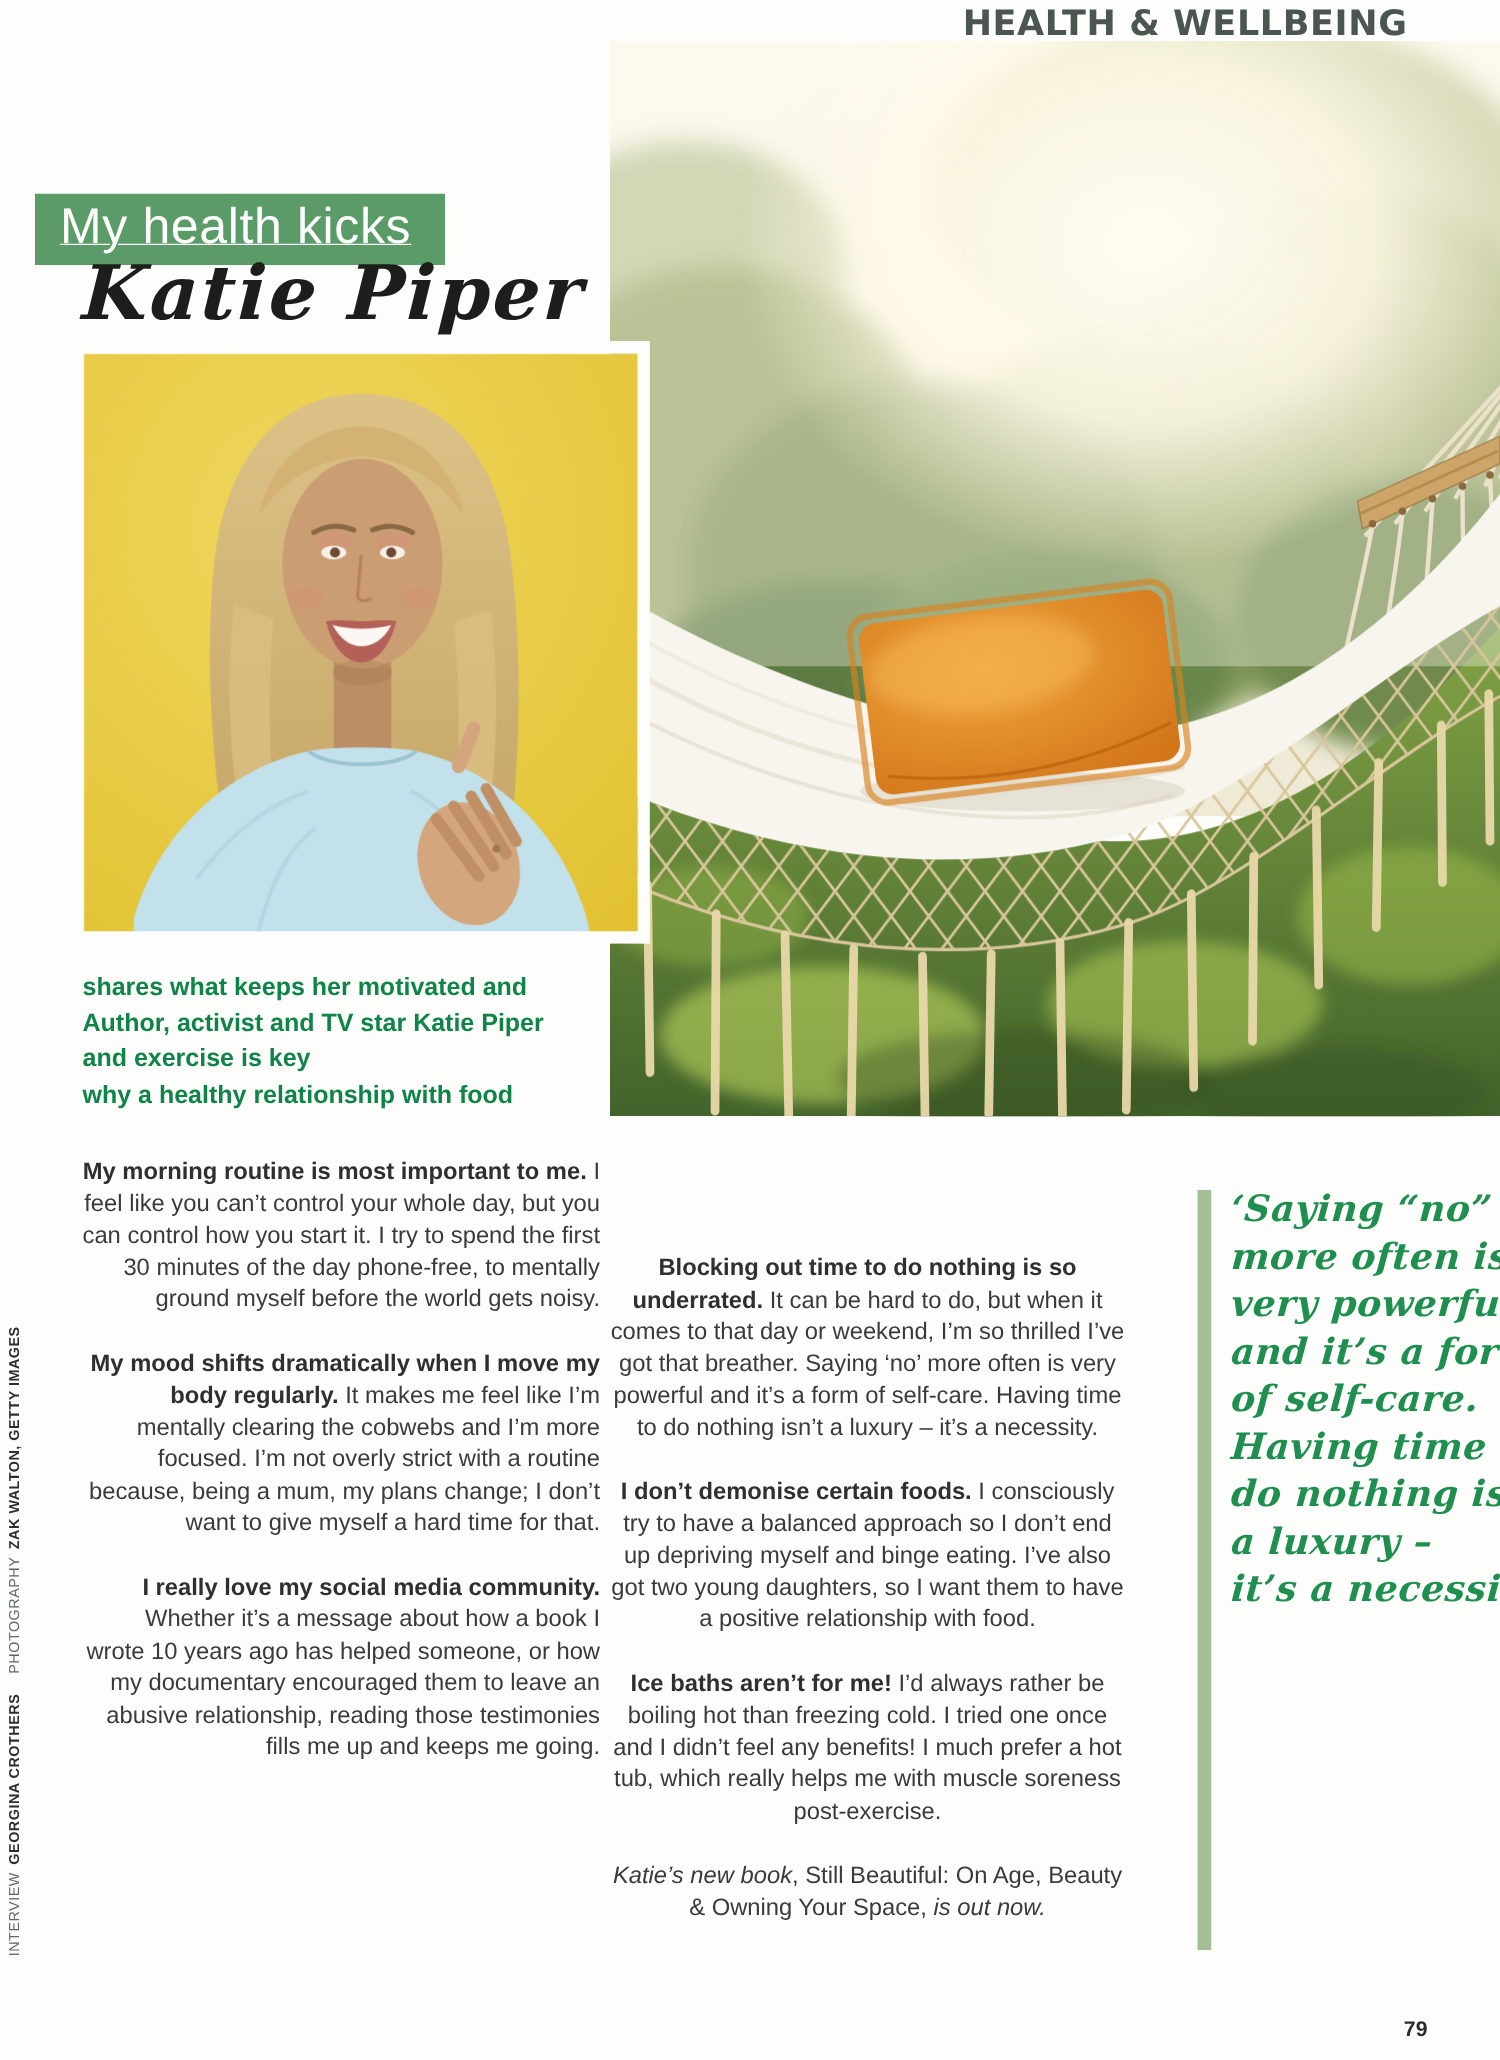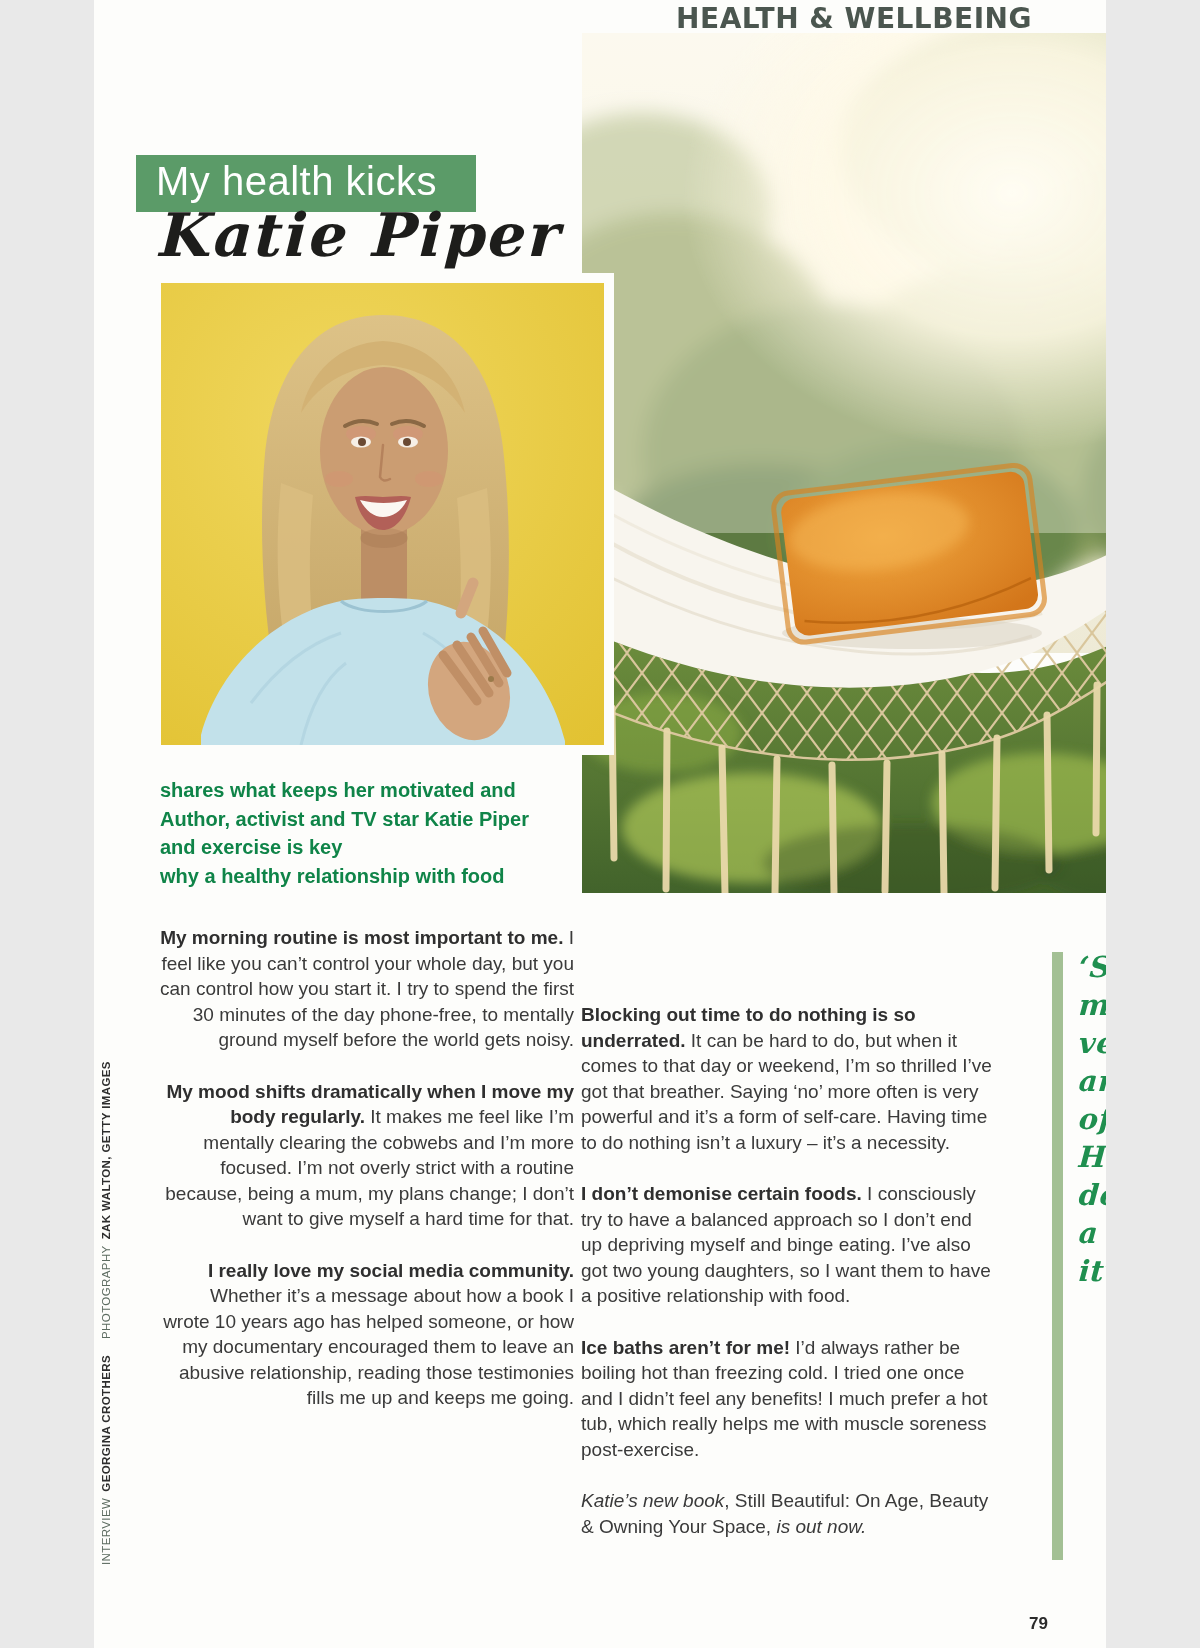--- a/index.html
+++ b/index.html
@@ -1,32 +1,32 @@
 <!DOCTYPE html>
 <html style="--section_header: #4b564f; --kicker_bg: #5b9b68; --intro_green: #0f8448; --body_text: #3a3a3a; --quote_green: #1f8f4f; --quote_bar: #a3c094; --portrait_yellow: #e8c93e; --pillow_orange: #e0862c; --page_bg: #fdfdfb;"><head>
 <meta charset="utf-8">
 <style>
   html,body{margin:0;padding:0;background:#e9e9e9;}
   .page{
-    position:relative;width:1012px;height:1648px;margin:0 auto;
+    position:relative;width:1200px;height:1648px;margin:0 auto;
     background:var(--page_bg,#fdfdfb);overflow:hidden;
     font-family:"Liberation Sans",sans-serif;color:var(--body_text,#3a3a3a);
   }
   .section-header{
     position:absolute;top:2px;right:74px;
     font-size:28px;font-weight:700;letter-spacing:.5px;
     color:var(--section_header,#4b564f);
     font-family:"DejaVu Sans",sans-serif;
   }
   .photo-hammock{position:absolute;left:488px;top:33px;width:712px;height:860px;overflow:hidden;}
   .photo-hammock svg{display:block;width:100%;height:100%;}
   .kicker-box{
-    position:absolute;left:42px;top:155px;
+    position:absolute;left:28px;top:155px;
     background:var(--kicker_bg,#5b9b68);color:#fff;
-    padding:4px 22px 8px 20px;min-width:298px;
+    padding:4px 10px 8px 20px;min-width:298px;text-decoration:underline;
   }
   .kicker-box span{font-size:40px;font-weight:400;letter-spacing:.5px;}
   .script{font-family:"DejaVu Serif",serif;font-style:italic;font-weight:700;}
   .name-script{
     position:absolute;left:66px;top:200px;
     font-size:60px;color:#1d1d1b;transform:skewX(-3deg);
     letter-spacing:2px;
   }
   .portrait{
     position:absolute;left:57px;top:273px;
@@ -34,21 +34,21 @@
     width:443px;height:462px;z-index:3;
   }
   .portrait svg{display:block;width:443px;height:462px;}
   .intro{position:absolute;left:66px;top:776px;width:410px;}
   .intro div{
     font-size:20px;font-weight:700;line-height:28.6px;white-space:nowrap;
     color:var(--intro_green,#0f8448);
   }
   .col{position:absolute;font-size:19px;line-height:25.5px;}
   .col-left{left:66px;top:925px;width:414px;text-align:right;}
-  .col-mid{left:487px;top:1002px;width:414px;}
+  .col-mid{left:487px;top:1002px;width:414px;text-align:center;}
   .para{margin:0 0 26px 0;}
   .para .lead{font-weight:700;color:#2f2f2f;}
   .book-note .it{font-style:italic;}
   .quote-bar{
     position:absolute;left:958px;top:952px;width:11px;height:608px;
     background:var(--quote_bar,#a3c094);
   }
   .pull-quote{position:absolute;left:985px;top:948px;width:210px;}
   .pull-quote div{
     font-size:29px;line-height:38px;white-space:nowrap;

